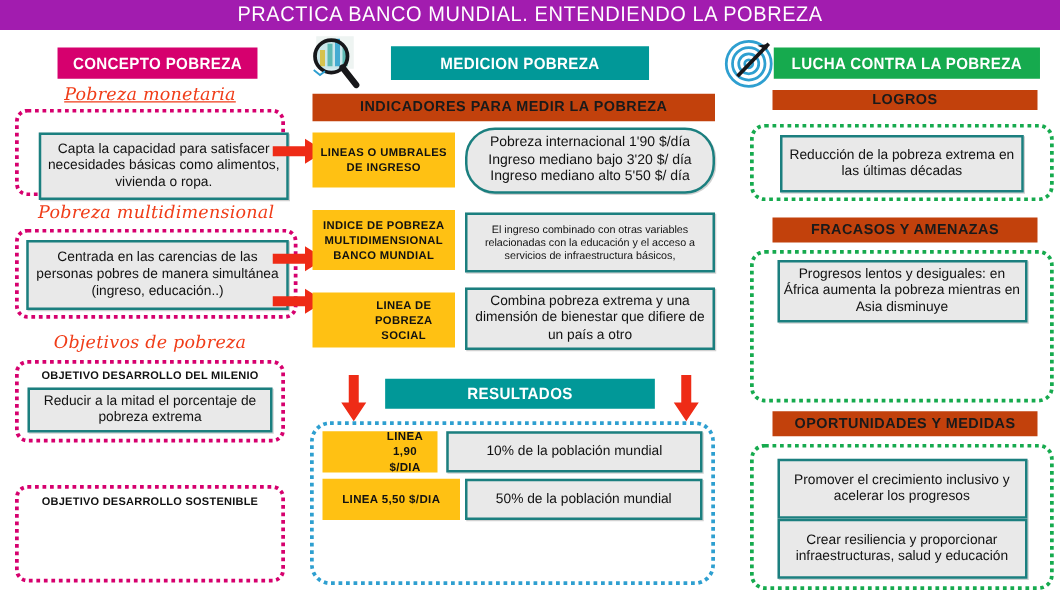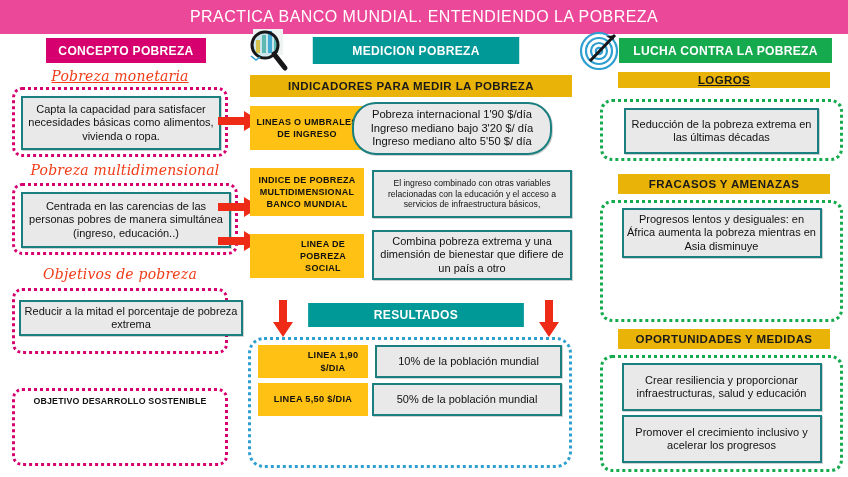--- a/index.html
+++ b/index.html
@@ -6,22 +6,22 @@
   body {
     width: 848px; height: 477px;
     background: #ffffff;
     font-family: "Liberation Sans", sans-serif;
     overflow: hidden;
     position: relative;
   }
 
   
   .banner {
-    width: 848px; height: 34px;
-    background: #ec4899;
+    width: 848px; height: 24px;
+    background: #a21caf;
     display: flex; align-items: center; justify-content: center;
   }
   .banner-title {
     color: #ffffff;
     font-size: 17px;
     letter-spacing: .5px;
     font-weight: 400;
     font-family: "Liberation Sans Narrow", "Liberation Sans", sans-serif;
     transform: scaleX(0.94);
   }
@@ -36,21 +36,21 @@
     text-align: center;
     line-height: 1.05;
     transform: scaleX(0.93);
   }
   .pill-pink  { background: #d6006e; }
   .pill-teal  { background: #019898; }
   .pill-green { background: #16aa4e; }
 
   
   .yellow-head {
-    background: #eab308;
+    background: #c2410c;
     color: #1a1a1a;
     font-weight: bold;
     font-size: 11.5px;
     letter-spacing: .4px;
     display: flex; align-items: center; justify-content: center;
     text-align: center;
     line-height: 1.1;
   }
   .yellow-tag {
     background: #ffc113;
@@ -134,34 +134,35 @@
     <line x1="12" y1="33" x2="37" y2="7" stroke="#17171a" stroke-width="3"></line>
     <path d="M37 7 l-9 1.5 l7.5 3.2 z" fill="#17171a"></path>
   </svg>
 </div>
 
 <div class="pill pill-green abs" style="left:611px; top:38px; width:229px; height:25px;">LUCHA CONTRA LA POBREZA</div>
 
 <div class="script-label abs" style="left:10px; top:68px; width:220px;text-decoration:underline;">Pobreza monetaria</div>
 
 <div class="dotted-pink abs" style="left:12px; top:87px; width:216px; height:70px;">
-  <div class="grey-box fs12" style="margin:6px; width:200px; height:54px;">Capta la capacidad para satisfacer necesidades básicas como alimentos, vivienda o ropa.</div>
+  <div class="grey-box fs12" style="margin:16px; width:200px; height:54px;">Capta la capacidad para satisfacer necesidades básicas como alimentos, vivienda o ropa.</div>
 </div>
 
 <div class="script-label abs" style="left:10px; top:162px; width:230px;">Pobreza multidimensional</div>
 
 <div class="dotted-pink abs" style="left:12px; top:183px; width:226px; height:72px;">
   <div class="grey-box fs12" style="margin:6px; width:210px; height:56px;">Centrada en las carencias de las personas pobres de manera simultánea (ingreso, educación..)</div>
 </div>
 
 <div class="script-label abs" style="left:10px; top:266px; width:220px;">Objetivos de pobreza</div>
 
 <div class="dotted-pink abs" style="left:12px; top:288px; width:216px; height:66px;">
   <div style="padding:4px 4px 0 4px;">
-    <div class="grey-box fs12" style="margin:5px auto 0 auto; width:224px; height:36px;">Reducir a la mitad el porcentaje de pobreza extrema</div>
+    <div class="abs" style="position:static; color:#111; font-weight:bold; font-size:8.8px; text-align:center; letter-spacing:.2px;">OBJETIVO DESARROLLO DEL MILENIO</div>
+    <div class="grey-box fs12" style="margin:5px auto 0 auto; width:196px; height:36px;">Reducir a la mitad el porcentaje de pobreza extrema</div>
   </div>
 </div>
 
 <div class="dotted-pink abs" style="left:12px; top:388px; width:216px; height:78px;">
   <div style="padding:5px 4px 0 4px;">
     <div style="color:#111; font-weight:bold; font-size:8.8px; text-align:center; letter-spacing:.2px;">OBJETIVO DESARROLLO SOSTENIBLE</div>
   </div>
 </div>
 
 <svg class="arrow-right" style="left:218px; top:110px;" width="44" height="22">
@@ -170,65 +171,65 @@
 <svg class="arrow-right" style="left:218px; top:196px;" width="44" height="22">
   <path d="M0 7 h26 v-6 l16 10 l-16 10 v-6 h-26 z" fill="#ee2b16"></path>
 </svg>
 <svg class="arrow-right" style="left:218px; top:230px;" width="44" height="22">
   <path d="M0 7 h26 v-6 l16 10 l-16 10 v-6 h-26 z" fill="#ee2b16"></path>
 </svg>
 
 <div class="yellow-head abs" style="left:250px; top:75px; width:322px; height:22px;">INDICADORES PARA MEDIR LA POBREZA</div>
 
 <div class="yellow-tag abs" style="left:250px; top:106px; width:114px; height:44px;">LINEAS O UMBRALES DE INGRESO</div>
-<div class="grey-box abs" style="left:352px; top:102px; width:200px; height:53px; font-size:11.2px; white-space:pre-line;border-radius:24px;">Pobreza internacional 1'90 $/día
+<div class="grey-box abs" style="left:372px; top:102px; width:200px; height:53px; font-size:11.2px; white-space:pre-line;border-radius:24px;">Pobreza internacional 1'90 $/día
 Ingreso mediano bajo 3'20 $/ día
 Ingreso mediano alto 5'50 $/ día</div>
 
 <div class="yellow-tag abs" style="left:250px; top:168px; width:114px; height:48px;">INDICE DE POBREZA MULTIDIMENSIONAL BANCO MUNDIAL</div>
 <div class="grey-box abs fs10" style="left:372px; top:170px; width:200px; height:48px; padding:2px 5px;">El ingreso combinado con otras variables relacionadas con la educación y el acceso a servicios de infraestructura básicos,</div>
 
 <div class="yellow-tag abs" style="left:250px; top:234px; width:114px; height:44px;padding-left:36px;">LINEA DE POBREZA SOCIAL</div>
 <div class="grey-box abs fs12" style="left:372px; top:230px; width:200px; height:50px;">Combina pobreza extrema y una dimensión de bienestar que difiere de un país a otro</div>
 
 <svg class="arrow-down" style="left:272px; top:300px;" width="22" height="38">
   <path d="M7 0 h8 v22 h6 l-10 15 l-10 -15 h6 z" fill="#ee2b16"></path>
 </svg>
 <div class="pill pill-teal abs" style="left:300px; top:303px; width:232px; height:24px; font-size:13px;">RESULTADOS</div>
 <svg class="arrow-down" style="left:538px; top:300px;" width="22" height="38">
   <path d="M7 0 h8 v22 h6 l-10 15 l-10 -15 h6 z" fill="#ee2b16"></path>
 </svg>
 
 <div class="dotted-blue abs" style="left:248px; top:337px; width:324px; height:131px;">
   <div style="padding:5px 7px;">
     <div style="display:flex; gap:7px; margin-bottom:5px;">
-      <div class="yellow-tag" style="width:110px; height:33px; font-size:9.2px;padding-left:44px;">LINEA 1,90 $/DIA</div>
+      <div class="yellow-tag" style="width:92px; height:33px; font-size:9.2px;padding-left:44px;">LINEA 1,90 $/DIA</div>
       <div class="grey-box fs12" style="flex:1; height:33px;">10% de la población mundial</div>
     </div>
     <div style="display:flex; gap:4px;">
       <div class="yellow-tag" style="width:110px; height:33px; font-size:9.2px;">LINEA 5,50 $/DIA</div>
       <div class="grey-box fs12" style="flex:1; height:33px;text-align:center;">50% de la población mundial</div>
     </div>
   </div>
 </div>
 
-<div class="yellow-head abs" style="left:618px; top:72px; width:212px; height:16px;text-decoration:underline;">LOGROS</div>
+<div class="yellow-head abs" style="left:618px; top:72px; width:212px; height:16px;">LOGROS</div>
 
 <div class="dotted-green abs" style="left:600px; top:99px; width:243px; height:62px;">
   <div class="grey-box fs12" style="margin:6px auto; width:195px; height:46px;">Reducción de la pobreza extrema en las últimas décadas</div>
 </div>
 
 <div class="yellow-head abs" style="left:618px; top:174px; width:212px; height:20px;">FRACASOS Y AMENAZAS</div>
 
 <div class="dotted-green abs" style="left:600px; top:200px; width:243px; height:122px;">
   <div style="padding:5px 0;">
     <div class="grey-box fs12" style="margin:0 auto; width:200px; height:50px;">Progresos lentos y desiguales: en África aumenta la pobreza mientras en Asia disminuye</div>
   </div>
 </div>
 
 <div class="yellow-head abs" style="left:618px; top:329px; width:212px; height:20px;">OPORTUNIDADES Y MEDIDAS</div>
 
 <div class="dotted-green abs" style="left:600px; top:355px; width:243px; height:117px;">
   <div style="padding:5px 0;">
+    <div class="grey-box fs12" style="margin:4px auto 0 auto; width:200px; height:48px;">Promover el crecimiento inclusivo y acelerar los progresos</div>
     <div class="grey-box fs12" style="margin:0 auto; width:200px; height:48px;">Crear resiliencia y proporcionar infraestructuras, salud y educación</div>
-    <div class="grey-box fs12" style="margin:4px auto 0 auto; width:200px; height:48px;">Promover el crecimiento inclusivo y acelerar los progresos</div>
   </div>
 </div>
 
 </body></html>

